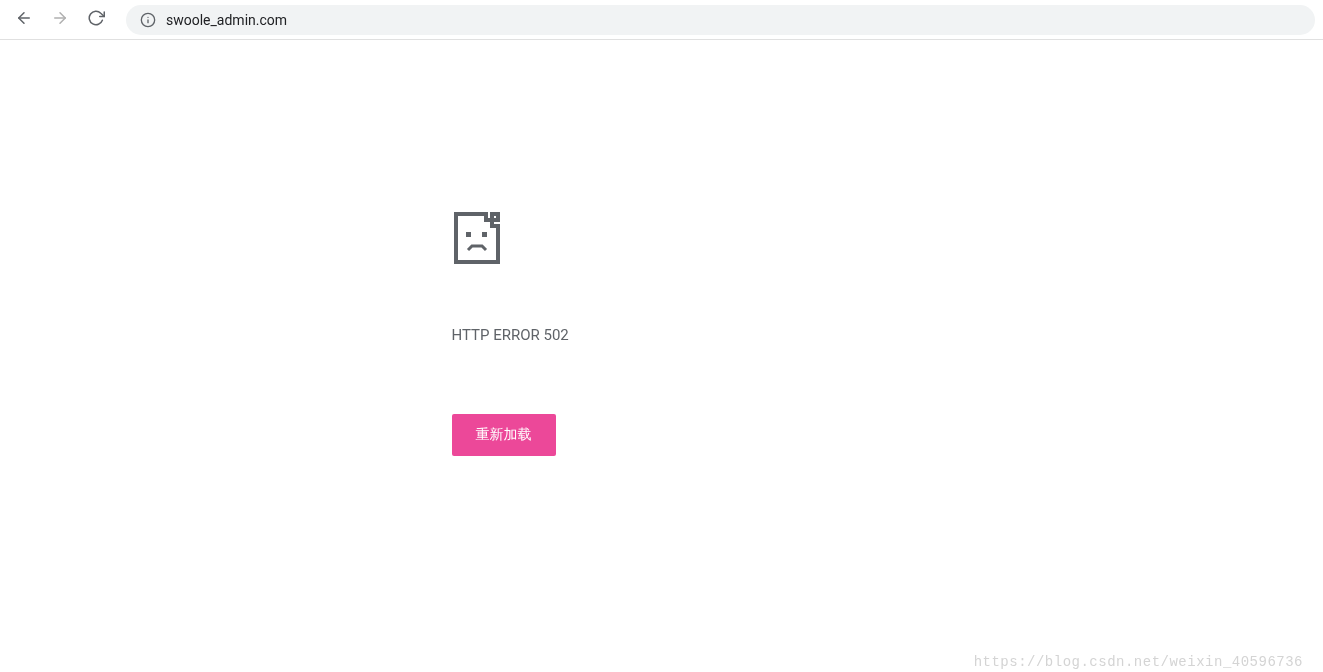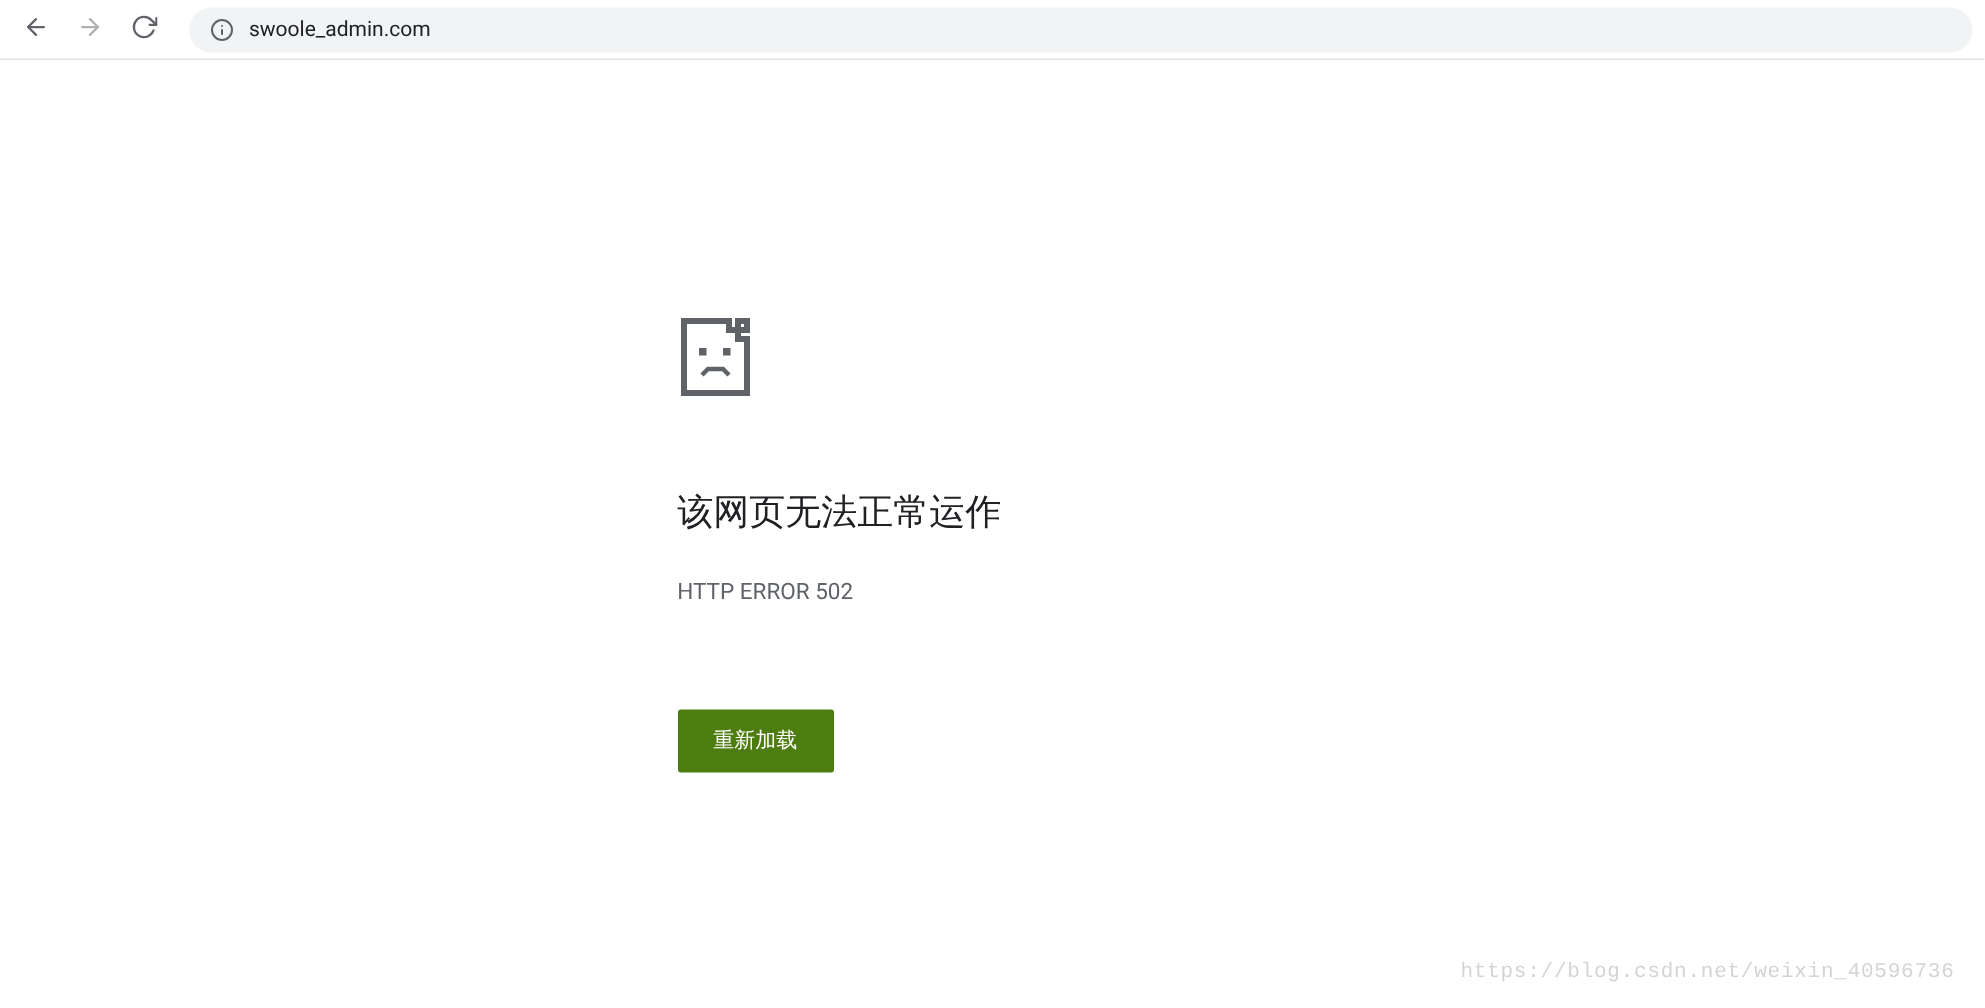--- a/index.html
+++ b/index.html
@@ -101,32 +101,32 @@
     }
     .error-desc .domain {
       font-weight: 700;
     }
     .error-code {
       font-size: 15px;
       color: #5f6368;
       margin-bottom: 70px;
     }
     .reload-btn {
-      background: #4d7c0f;
+      background: #ec4899;
       color: #ffffff;
       border: none;
       padding: 12px 24px;
       font-size: 14px;
       cursor: pointer;
       border-radius: 2px;
       font-family: inherit;
     }
     .watermark {
       position: absolute;
-      bottom: 16px;
+      bottom: 2px;
       right: 20px;
       font-family: "Courier New", monospace;
       font-size: 14px;
       color: #d4d4d4;
       letter-spacing: 0.5px;
     }
   </style>
 </head>
 <body>
 
@@ -170,19 +170,18 @@
 <div class="content">
   <div class="error-block">
     <div class="sad-icon">
       <svg viewBox="0 0 50 56" fill="none">
         <path d="M4 4 L34 4 L34 10 L40 10 L40 4 L46 4 L46 10 L40 10 L40 16 L46 16 L46 52 L4 52 Z" stroke="#5f6368" stroke-width="4" fill="none"></path>
         <rect x="14" y="22" width="5" height="5" fill="#5f6368"></rect>
         <rect x="30" y="22" width="5" height="5" fill="#5f6368"></rect>
         <path d="M16 40 L20 36 L30 36 L34 40" stroke="#5f6368" stroke-width="3" fill="none"></path>
       </svg>
     </div>
-    <h1 class="error-title">该网页无法正常运作</h1>
     <p class="error-code">HTTP ERROR 502</p>
     <button class="reload-btn">重新加载</button>
   </div>
 </div>
 
 <div class="watermark">https://blog.csdn.net/weixin_40596736</div>
 
 </body></html>

